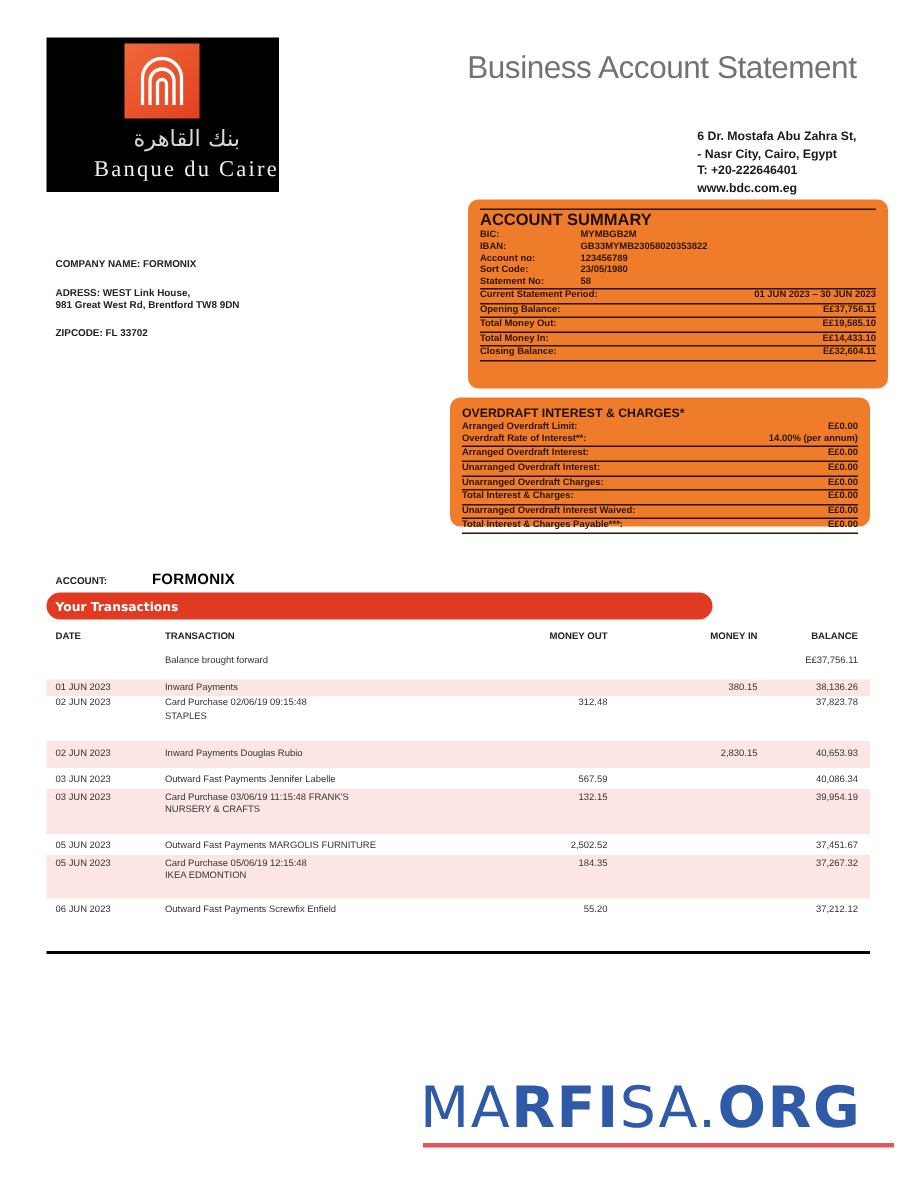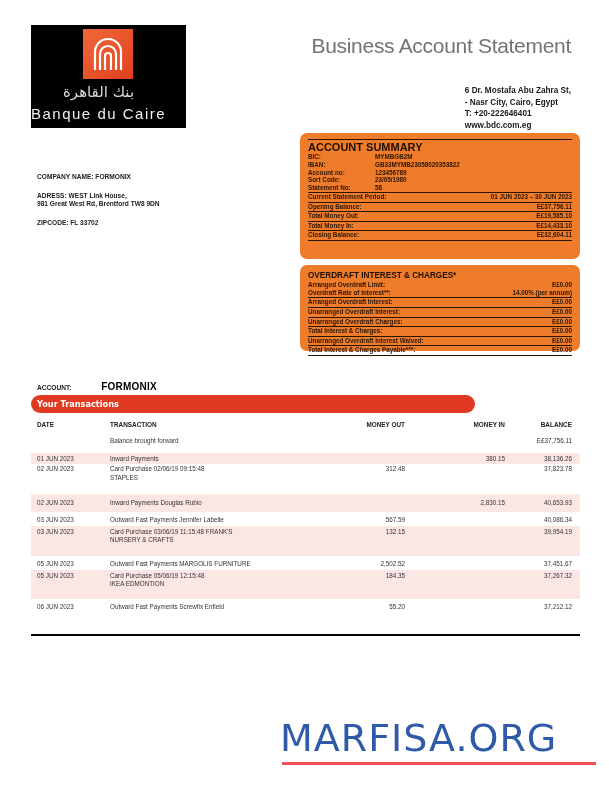--- a/index.html
+++ b/index.html
@@ -4,41 +4,41 @@
 <style>
   * { box-sizing: border-box; margin: 0; padding: 0; }
   html, body { width: 609px; height: 789px; background: #ffffff; overflow: hidden; }
   body { position: relative; font-family: "Liberation Sans", sans-serif; color: #1a1a1a; }
 
   
   .logo { position: absolute; left: 31px; top: 25px; width: 155px; height: 103px; background: #000; }
   .logo-square { position: absolute; left: 52px; top: 4px; width: 50px; height: 50px;
     background: linear-gradient(135deg, #f0683a 0%, #e1401f 100%); }
   .logo-square svg { position: absolute; left: 8px; top: 7px; }
-  .logo-arabic { position: absolute; left: 0; top: 58px; width: 100%; 
+  .logo-arabic { position: absolute; left: 0; top: 58px; width: 100%; text-align: center;
     color: #d8d8d8; font-size: 15px; letter-spacing: 2px; font-family: "DejaVu Sans", sans-serif; padding-left: 32px; }
-  .logo-latin { position: absolute; left: 0; top: 80px; width: 100%; text-align: left;
-    color: #eeeeee; font-size: 15px; letter-spacing: 1.5px; font-family: Liberation Sans, sans-serif; }
+  .logo-latin { position: absolute; left: 0; top: 80px; width: 100%; text-align: right;
+    color: #eeeeee; font-size: 15px; letter-spacing: 1.5px; font-family: Liberation Serif, serif; }
 
   
   .doc-title { position: absolute; right: 38px; top: 34px; font-size: 21px; color: #737373;
     font-family: "Liberation Sans", sans-serif; letter-spacing: -0.3px; }
   .bank-address { position: absolute; right: 38px; top: 85px; text-align: left;
     font-size: 8.2px; font-weight: bold; line-height: 11.5px; color: #1a1a1a; }
 
   
   .company { position: absolute; left: 37px; top: 173px; font-size: 6.6px; font-weight: bold;
     color: #222; line-height: 8.5px; }
   .company .line { display: block; }
   .company .gap { height: 10px; }
 
   
   .orange-box { position: absolute; left: 300px; width: 280px; background: #ef7c2b;
     border-radius: 7px; color: #2b1400; font-weight: bold; }
-  .summary-box { top: 133px; height: 126px; padding: 6px 8px 0 8px; }
+  .summary-box { top: 133px; height: 126px; padding: 6px 8px 0 8px; margin-left: 12px; }
   .overdraft-box { top: 265px; height: 86px; padding: 6px 8px 0 8px; }
 
   .box-title { font-size: 11px; font-weight: bold; color: #1e0f00; line-height: 12px; border-top: 1px solid #2b1400; padding-top: 1px; }
   .od-title { font-size: 8.2px; line-height: 10px; border-top: none; padding-top: 0; }
   .kv { display: flex; font-size: 6.3px; line-height: 7.8px; }
   .kv .k { width: 67px; }
   .kv .v { flex: 1; }
   .row-line { display: flex; justify-content: space-between; font-size: 6.3px; line-height: 8.6px;
     border-top: 1px solid #2b1400; }
   .row-line.last { border-bottom: 1px solid #2b1400; }
@@ -63,21 +63,21 @@
   .c-out { width: 100px; text-align: right; }
   .c-in { width: 100px; text-align: right; }
   .c-bal { width: 75px; text-align: right; padding-right: 8px; }
   .tx-head .c-date { padding-left: 6px; }
 
   .tx-end-rule { position: absolute; left: 31px; top: 634px; width: 549px; height: 2px; background: #000; }
 
   
   .watermark { position: absolute; left: 280px; top: 718px; font-family: "DejaVu Sans", sans-serif;
     font-size: 38px; color: #2e5aa8; letter-spacing: 1px; line-height: 40px; }
-  .watermark .bold { font-weight: normal; }
+  .watermark .bold { font-weight: bold; }
   .watermark-underline { position: absolute; left: 282px; top: 762px; width: 314px; height: 3px; background: #ee5058; }
 </style>
 </head>
 <body>
 
 <div class="logo">
   <div class="logo-square">
     <svg width="34" height="36" viewBox="0 0 34 36">
       <path d="M4 34 V16 A13 13 0 0 1 30 16 V34" fill="none" stroke="#fff" stroke-width="2.2"></path>
       <path d="M9 34 V18 A8 8 0 0 1 25 18 V34" fill="none" stroke="#fff" stroke-width="2.2"></path>

